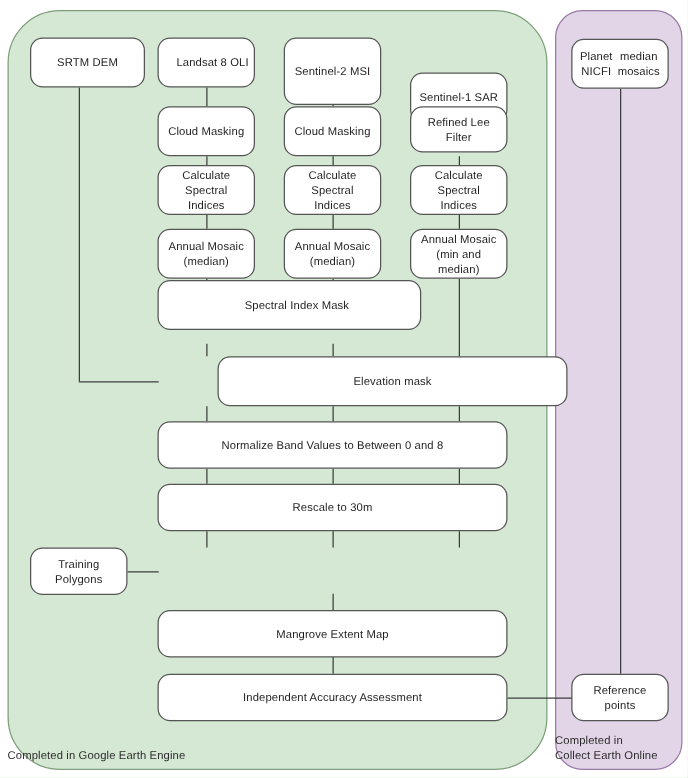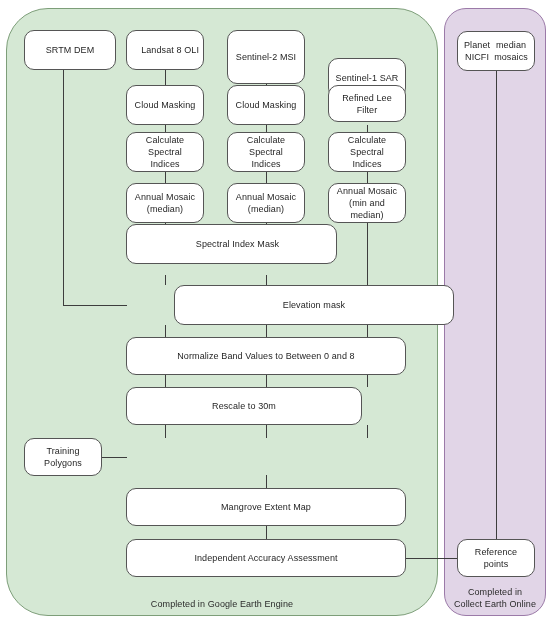--- a/index.html
+++ b/index.html
@@ -31,21 +31,20 @@
     border-radius: 42px;
   }
   .group.purple {
     background: #e1d5e7;
     border-color: #9b7aa8;
     border-radius: 22px;
   }
   .group-label {
     position: absolute;
     width: 100%;
-    text-align: center;
     font-size: 9px;
     color: #2b2b2b;
     line-height: 12px;
     letter-spacing: 0.1px;
   }
   .node {
     position: absolute;
     box-sizing: border-box;
     background: #ffffff;
     border: 1px solid #555555;
@@ -187,21 +186,21 @@
   </div>
 
   <div class="node" style="left:126px; top:285px; width:280px; height:40px;margin-left:48px;">
     <span>Elevation mask</span>
   </div>
 
   <div class="node" style="left:126px; top:337px; width:280px; height:38px;">
     <span>Normalize Band Values to Between 0 and 8</span>
   </div>
 
-  <div class="node" style="left:126px; top:387px; width:236px; height:38px;">
+  <div class="node" style="left:126px; top:387px; width:280px; height:38px;">
     <span>Rescale to 30m</span>
   </div>
 
   <div class="node" style="left:24px; top:438px; width:78px; height:38px;">
     <span>Training Polygons</span>
   </div>
 
 
   <div class="node" style="left:126px; top:488px; width:280px; height:38px;align-items:center;">
     <span>Mangrove Extent Map</span>

